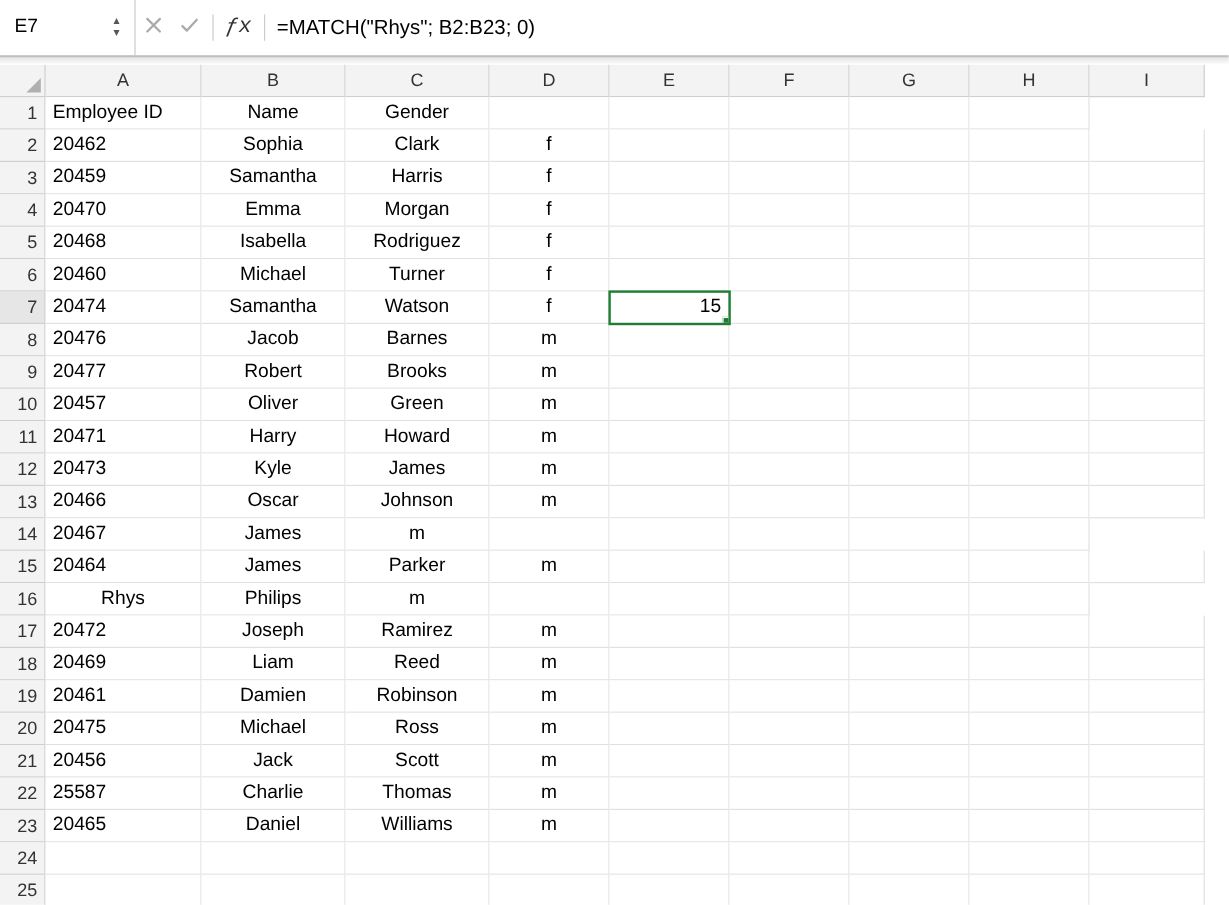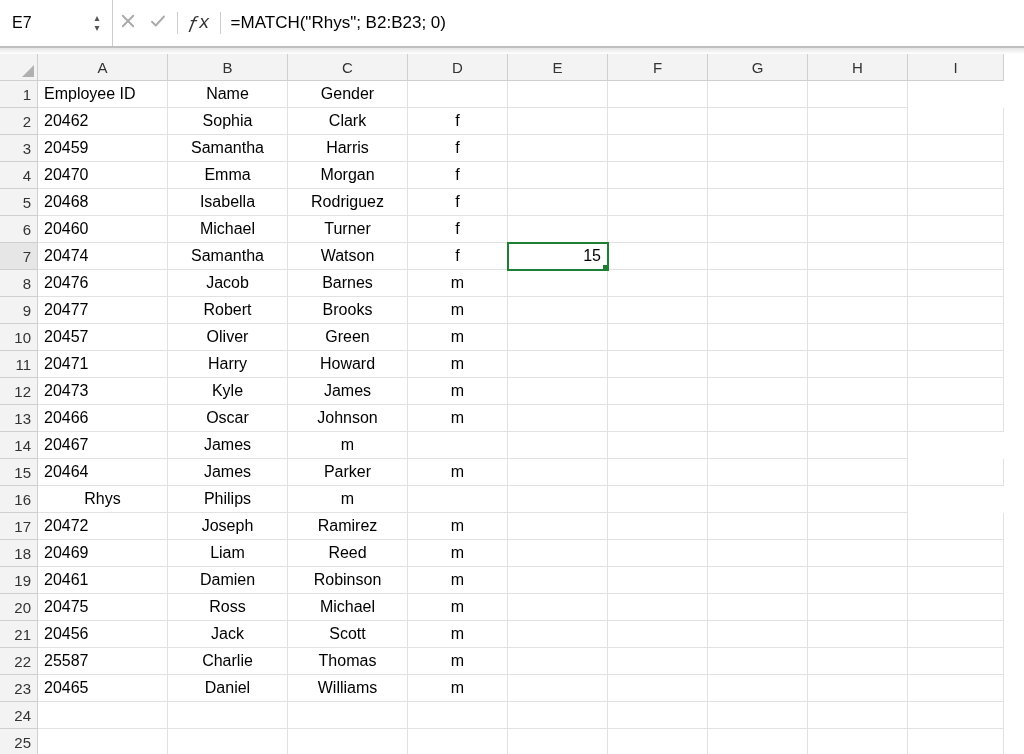--- a/index.html
+++ b/index.html
@@ -430,22 +430,22 @@
       <div class="cell center">m</div>
       <div class="cell right"></div>
       <div class="cell"></div>
       <div class="cell"></div>
       <div class="cell"></div>
       <div class="cell"></div>
     </div>
     <div class="row">
       <div class="row-h">20</div>
       <div class="cell">20475</div>
+      <div class="cell center">Michael</div>
       <div class="cell center">Ross</div>
-      <div class="cell center">Michael</div>
       <div class="cell center">m</div>
       <div class="cell right"></div>
       <div class="cell"></div>
       <div class="cell"></div>
       <div class="cell"></div>
       <div class="cell"></div>
     </div>
     <div class="row">
       <div class="row-h">21</div>
       <div class="cell">20456</div>

